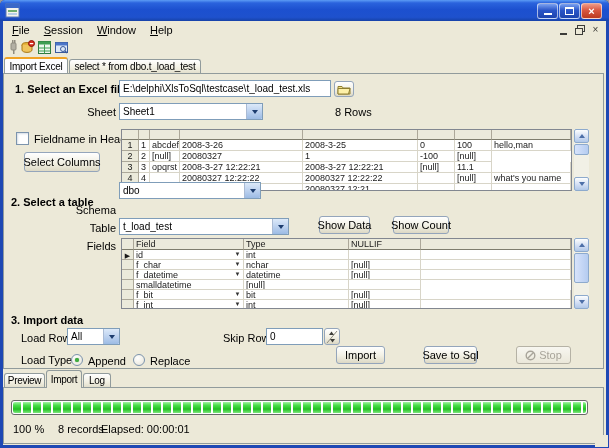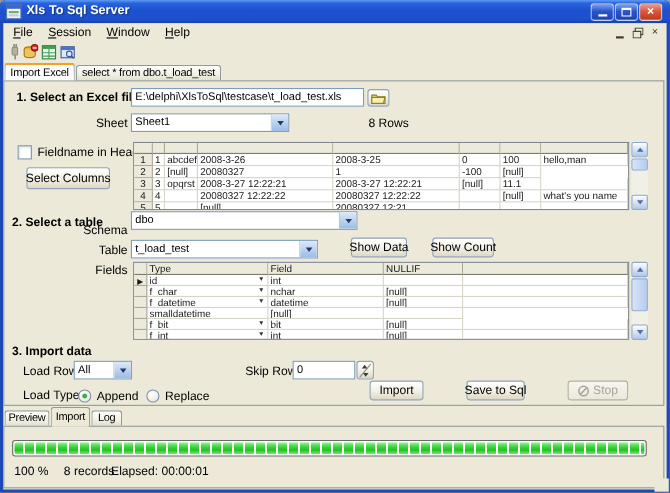--- a/index.html
+++ b/index.html
@@ -102,21 +102,21 @@
   .sarrow::after{content:"";border-left:3px solid transparent;border-right:3px solid transparent}
   .sarrow.up::after{border-bottom:4px solid #4d6fa8}
   .sarrow.down::after{border-top:4px solid #4d6fa8}
   .sthumb{position:absolute;left:0;width:15px;background:linear-gradient(90deg,#d7e3fb,#b5ccf0);border:1px solid #8daacd;border-radius:2px}
   #grid1-scroll .sthumb{top:15px;height:11px}
   #grid2-scroll .sthumb{top:15px;height:30px}
 
   
   #sec2-title{left:7px;top:122px}
   #schema-label{left:52px;top:130px}
-  #schema-combo{left:115px;top:118px;width:206px;height:17px}
+  #schema-combo{left:115px;top:108px;width:142px;height:17px}
   #table-label{left:52px;top:148px}
   #table-combo{left:115px;top:144px;width:170px;height:17px}
   #show-data-btn{left:315px;top:142px;width:51px;height:18px}
   #show-count-btn{left:389px;top:142px;width:56px;height:18px}
   #fields-label{left:52px;top:166px}
 
   #sec3-title{left:7px;top:240px}
   #load-rows-label{left:17px;top:258px}
   #load-rows-combo{left:63px;top:254px;width:53px;height:17px}
   #skip-rows-label{left:219px;top:258px}
@@ -161,21 +161,20 @@
 
 <div class="window">
 
   <div class="titlebar">
     <svg id="app-icon" viewBox="0 0 15 15">
       <rect x="1" y="1" width="13" height="13" fill="#f4f3ec" stroke="#5a78b4"></rect>
       <rect x="1" y="1" width="13" height="4" fill="#3a68c8"></rect>
       <rect x="3" y="7" width="9" height="2" fill="#6fae6f"></rect>
       <rect x="3" y="10" width="9" height="2" fill="#b8cfe8"></rect>
     </svg>
-    <span id="title-text">Xls To Sql Server</span>
     <div class="cap-btn" id="btn-min">
         <span class="min-glyph"></span>
       </div>
     <div class="cap-btn" id="btn-max">
         <span class="max-glyph"></span>
       </div>
     <div class="cap-btn" id="btn-close">
         <span>×</span>
       </div>
   </div>
@@ -333,22 +332,22 @@
         <span class="val">t_load_test</span>
         <span class="combo-btn"></span>
       </div>
       <div class="btn" id="show-data-btn">Show Data</div>
       <div class="btn" id="show-count-btn">Show Count</div>
       <div class="rlabel" id="fields-label">Fields</div>
 
       <div class="grid" id="grid2">
         <div class="grow g2 ghead2">
           <div class="gc ind"></div>
+          <div class="gc">Field</div>
           <div class="gc">Type</div>
-          <div class="gc">Field</div>
           <div class="gc">NULLIF</div>
           <div class="gc"></div>
         </div>
         <div class="grow g2">
           <div class="gc ind"><span class="mk">▶</span></div>
           <div class="gc fcell">
               <span>id</span>
               <span class="fa">▼</span>
             </div>
           <div class="gc">int</div>

